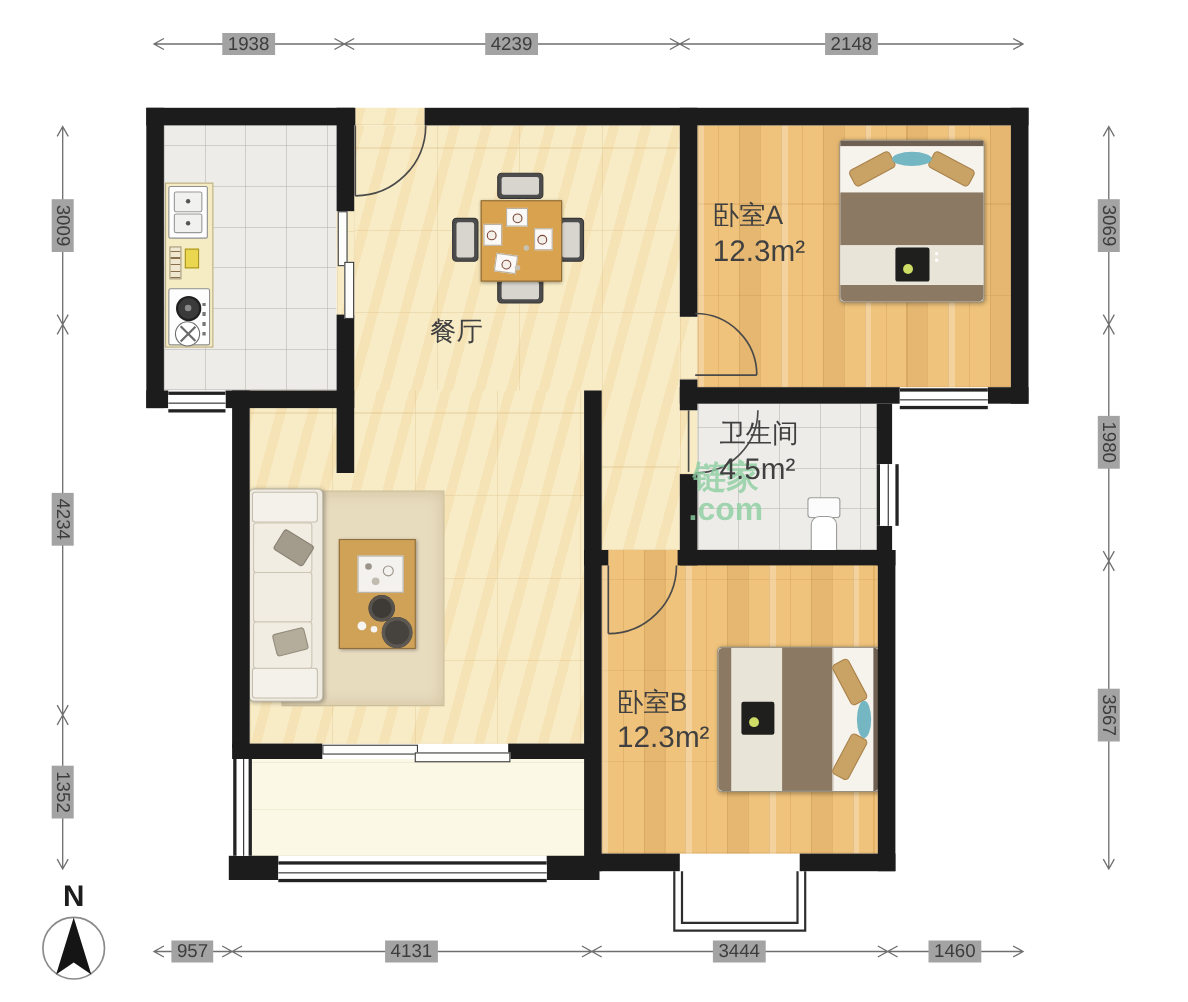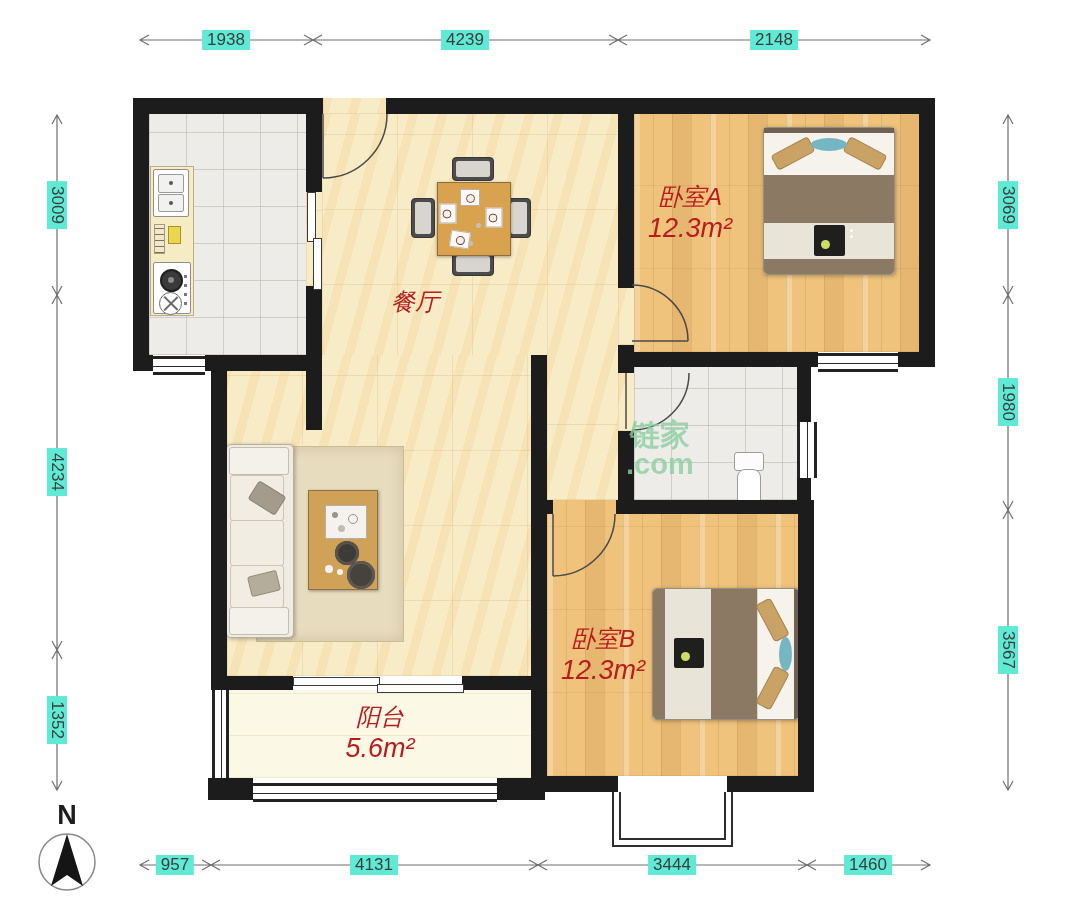--- a/index.html
+++ b/index.html
@@ -41,25 +41,25 @@
   .plate::after{content:"";position:absolute;left:50%;top:50%;width:7px;height:7px;margin:-4px 0 0 -4px;border:1.5px solid #7d4838;border-radius:50%;background:#f4efe8;}
   .pillow{position:absolute;background:#c9a266;border:1px solid #a9824a;border-radius:4px;}
   .teal{position:absolute;background:#74b7c3;border-radius:50%;}
   .tv{position:absolute;background:#1f201e;border-radius:2px;}
   .tv::after{content:"";position:absolute;left:7px;bottom:7px;width:9px;height:9px;border-radius:50%;background:#cddd66;}
   
   #ovl{position:absolute;left:0;top:0;z-index:5;}
   
   .wm{position:absolute;z-index:6;color:#8ccfa2;font-weight:bold;opacity:.8;pointer-events:none;line-height:1;}
   
-  .rlabel{position:absolute;z-index:7;transform:translateX(-50%);text-align:center;color:#b91c1c;white-space:nowrap;font-style:italic;}
+  .rlabel{position:absolute;z-index:7;transform:translateX(-50%);text-align:left;color:#404040;white-space:nowrap;}
   .rname{font-size:24px;line-height:1.2;}
   .rarea{font-size:27px;line-height:1.2;}
   
-  .dlab{position:absolute;z-index:7;font-size:17px;color:#3d3d3d;background:#5eead4;padding:0 5px;transform:translate(-50%,-50%);white-space:nowrap;}
+  .dlab{position:absolute;z-index:7;font-size:17px;color:#3d3d3d;background:#a3a3a3;padding:0 5px;transform:translate(-50%,-50%);white-space:nowrap;}
   .dlab.vert{writing-mode:vertical-rl;padding:5px 0;transform:translate(-50%,-50%);}
   .compass-n{position:absolute;z-index:7;font-size:27px;font-weight:bold;color:#1d1d1d;transform:translateX(-50%);}
 </style>
 </head>
 <body>
 
 <div id="canvas">
 
   <div class="floor f-tile" style="left:149px;top:114px;width:157px;height:241px"></div>
   <div class="floor f-cream" style="left:322px;top:114px;width:296px;height:246px"></div>
@@ -260,27 +260,27 @@
   <div class="wm" style="left:630px;top:420px;font-size:30px">链家</div>
   <div class="wm" style="left:626px;top:450px;font-size:29px">.com</div>
 
   <div class="rlabel" style="left:415px;top:288px">
     <div class="rname">餐厅</div>
   </div>
   <div class="rlabel" style="left:690px;top:183px">
     <div class="rname">卧室A</div>
     <div class="rarea">12.3m²</div>
   </div>
+  <div class="rlabel" style="left:690px;top:381px">
+    <div class="rname">卫生间</div>
+    <div class="rarea">4.5m²</div>
+  </div>
   <div class="rlabel" style="left:603px;top:625px">
     <div class="rname">卧室B</div>
     <div class="rarea">12.3m²</div>
-  </div>
-  <div class="rlabel" style="left:380px;top:703px">
-    <div class="rname">阳台</div>
-    <div class="rarea">5.6m²</div>
   </div>
 
   <span class="dlab" style="left:226px;top:40px">1938</span>
   <span class="dlab" style="left:465px;top:40px">4239</span>
   <span class="dlab" style="left:774px;top:40px">2148</span>
   <span class="dlab vert" style="left:57px;top:205px">3009</span>
   <span class="dlab vert" style="left:57px;top:472px">4234</span>
   <span class="dlab vert" style="left:57px;top:720px">1352</span>
   <span class="dlab vert" style="left:1008px;top:205px">3069</span>
   <span class="dlab vert" style="left:1008px;top:402px">1980</span>

